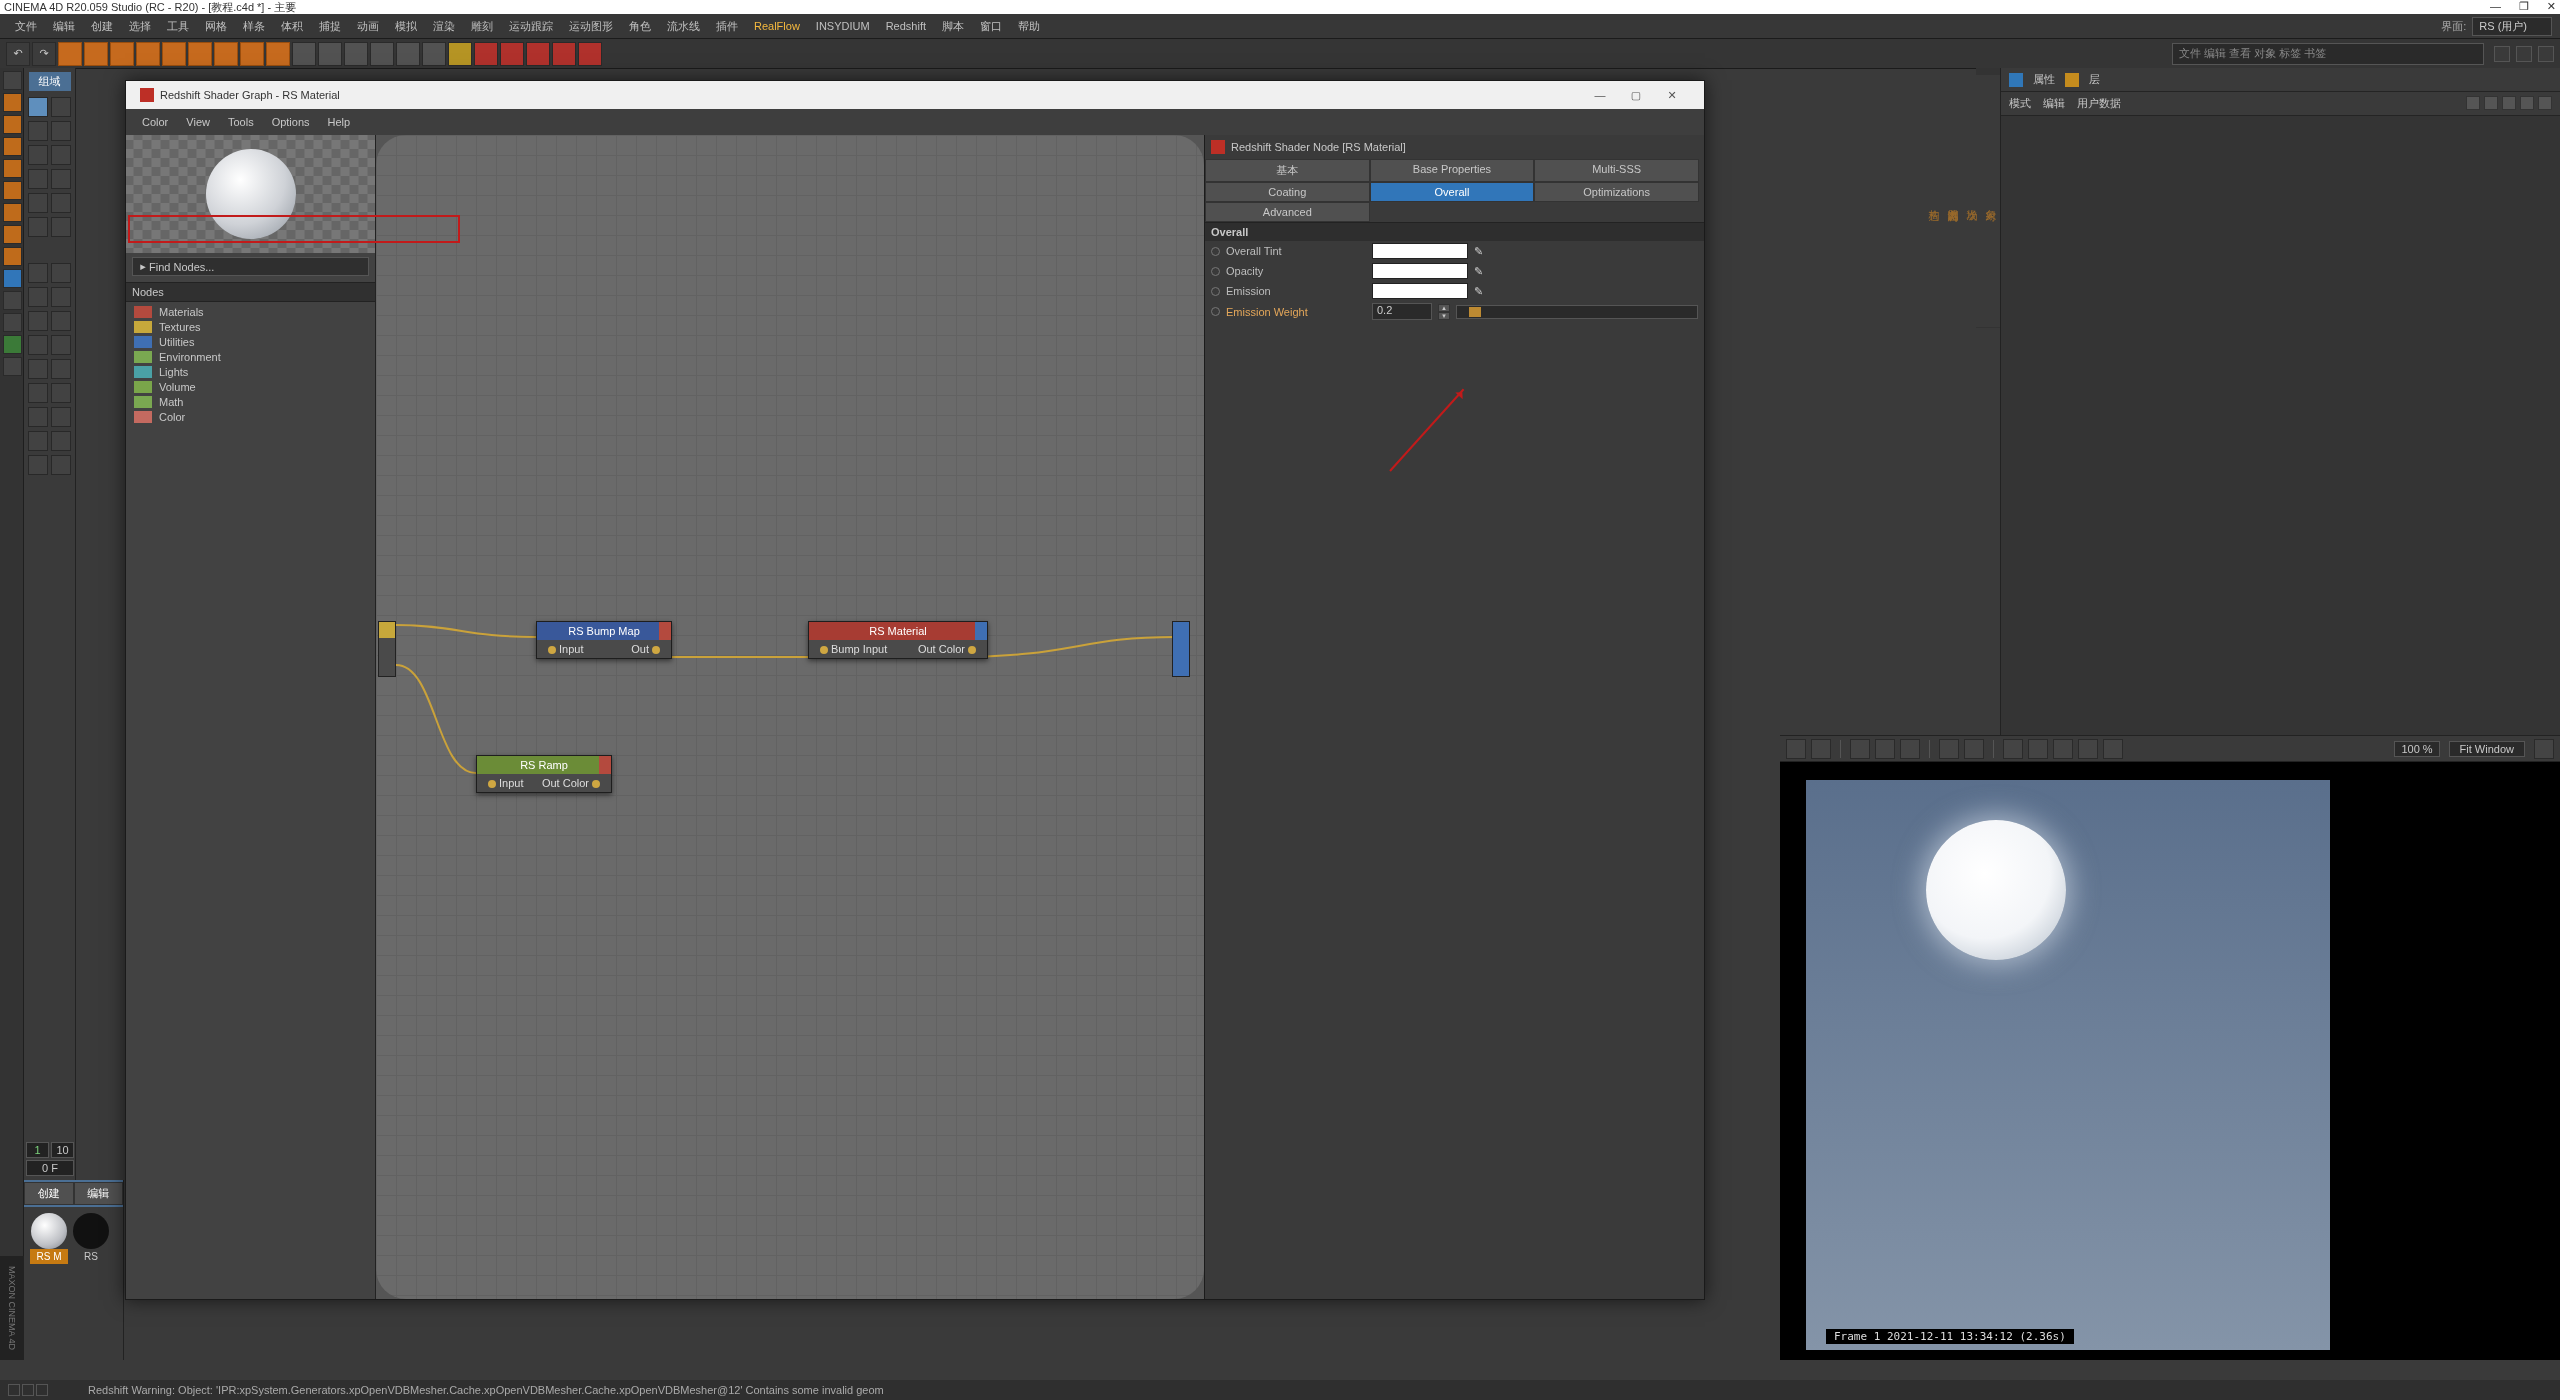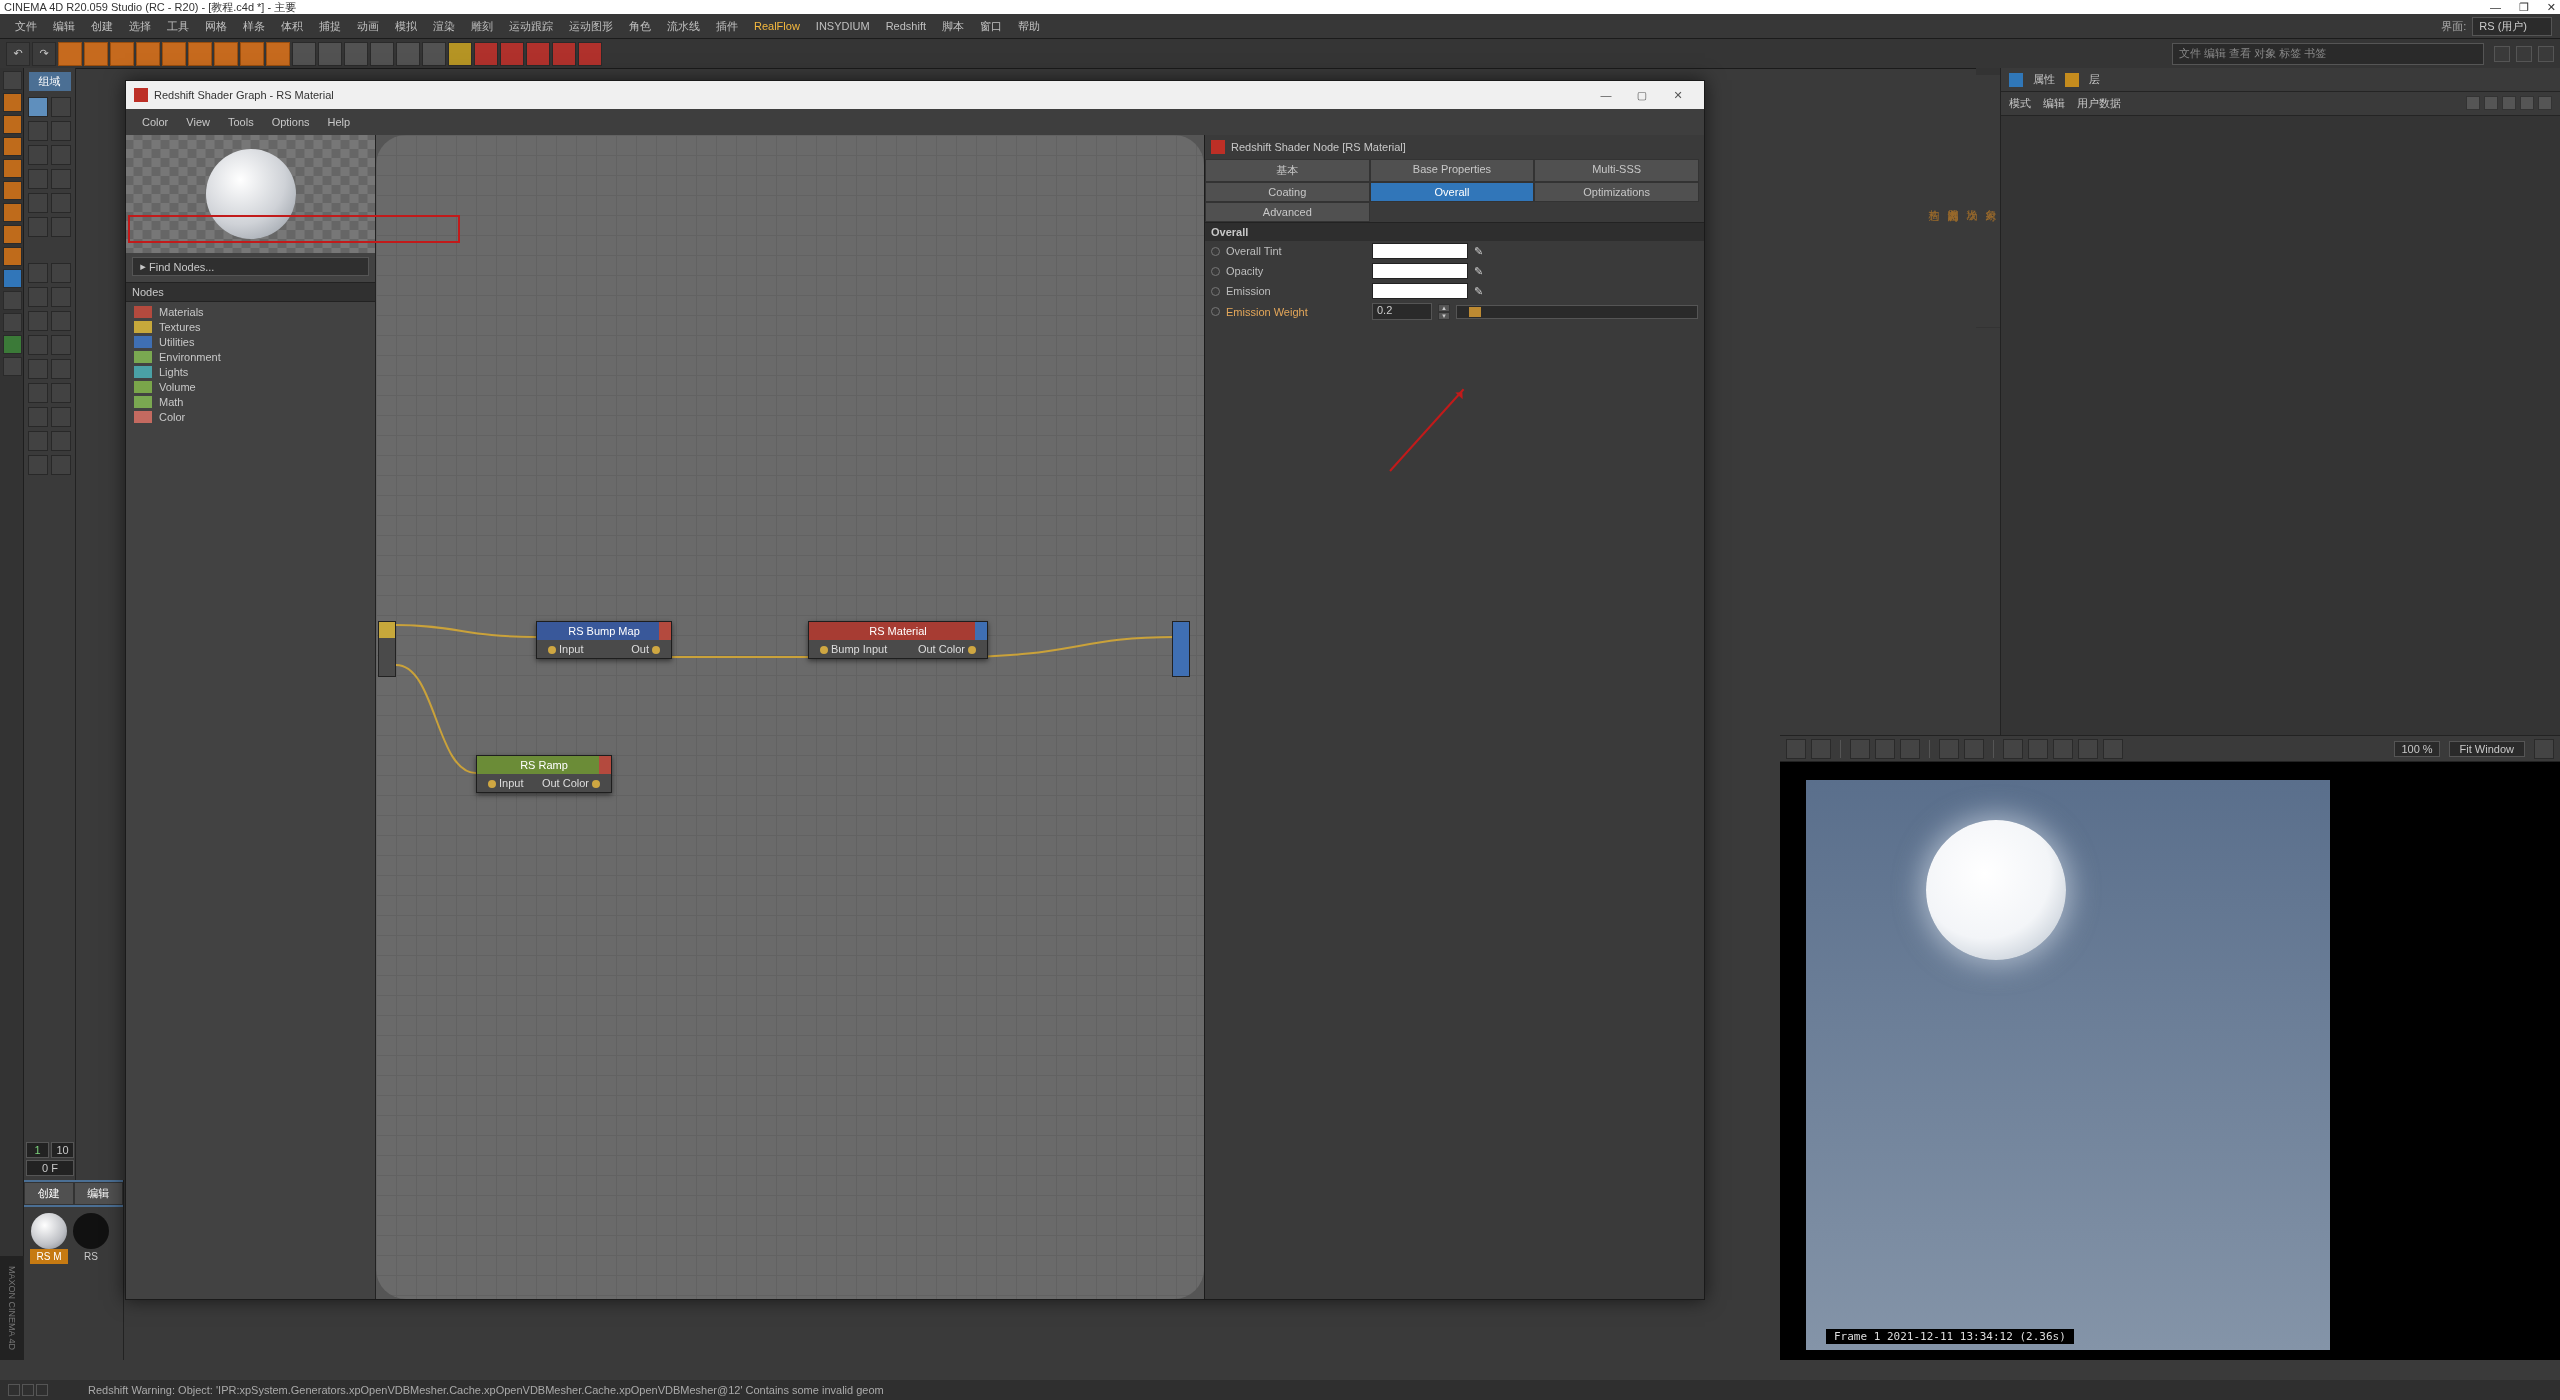--- a/index.html
+++ b/index.html
@@ -1,18 +1,18 @@
 <!DOCTYPE html>
 <html><head>
 <meta charset="utf-8">
 <style>
 * { margin:0; padding:0; box-sizing:border-box; font-family:"Microsoft YaHei",Arial,sans-serif; font-size:11px; user-select:none;}
 body { background:#3a3a3a; color:#c8c8c8; width:2560px; height:1400px; overflow:hidden; position:relative;}
 
-.titlebar { height:14px; background:#fff; color:#333; display:flex; justify-content:space-between; align-items:center; padding:0 4px; font-size:11px;}
+.titlebar { height:14px; background:#fff; color:#333; display:flex; justify-content:space-between; align-items:flex-start; padding:0 4px; font-size:11px;}
 .titlebar .wincontrols { display:flex; gap:18px; font-size:11px;}
 .titlebar .wincontrols span{cursor:default;}
 
 .mainmenu { height:25px; background:#373737; display:flex; align-items:center; padding:0 8px; gap:2px; border-bottom:1px solid #1b1b1b;}
 .mainmenu .mitem { padding:3px 7px; color:#c0c0c0;}
 .mainmenu .mhl { color:#f5b93e;}
 .mainmenu .spacer { flex:1; }
 .mainmenu .layoutlbl { color:#a8a8a8; padding-right:4px;}
 .mainmenu .layoutval { background:#2b2b2b; border:1px solid #555; padding:1px 24px 1px 6px; color:#ccc;}
 
@@ -51,21 +51,21 @@
 .matpanel .mhdr .tab{flex:1;}
 .matpanel .mats{display:flex; gap:4px; padding:6px;}
 .matpanel .slot { width:38px; text-align:center;}
 .matpanel .ball { width:36px; height:36px; border-radius:50%; background:radial-gradient(circle at 38% 34%,#fff,#bfc1c6 60%,#7a7e87); margin:0 auto;}
 .matpanel .ball.dark{background:#111;}
 .matpanel .slotname{padding:2px 1px; font-size:10px; overflow:hidden; white-space:nowrap;}
 .matpanel .slotname.sel{background:#c67a12; color:#fff;}
 
 
 .dialog { position:absolute; left:125px; top:80px; width:1580px; height:1220px; background:#555; border:1px solid #1a1a1a; box-shadow:0 0 18px rgba(0,0,0,.6);}
-.dialog .dtitle{height:28px; background:#f0f0f0; color:#333; display:flex; align-items:center; padding:0 8px; font-size:11px;}
+.dialog .dtitle{height:28px; background:#f0f0f0; color:#333; display:flex; align-items:center; padding:0 14px; font-size:11px;}
 .dialog .dtitle .spacer{flex:1;}
 .dialog .dtitle .winbtn{width:36px; text-align:center; color:#555;}
 .dialog .dmenu{height:26px; background:#3e3e3e; display:flex; align-items:center; padding:0 8px; gap:2px;}
 .dialog .dmenu .di{padding:3px 8px;}
 
 .dialog .body{display:flex; height:calc(100% - 54px);}
 .dialog .left{width:250px; background:#424242; border-right:1px solid #222; display:flex; flex-direction:column;}
 .preview{height:118px; background:repeating-conic-gradient(#777 0 25%, #666 0 50%) 50%/18px 18px; display:flex; align-items:center; justify-content:center;}
 .preview .ball{width:90px; height:90px; border-radius:50%; background:radial-gradient(circle at 38% 34%,#fff,#cfd2d7 55%,#8c939c);}
 .findrow{display:flex; align-items:center; background:#2f2f2f; border:1px solid #555; margin:4px 6px; padding:2px 4px;}

